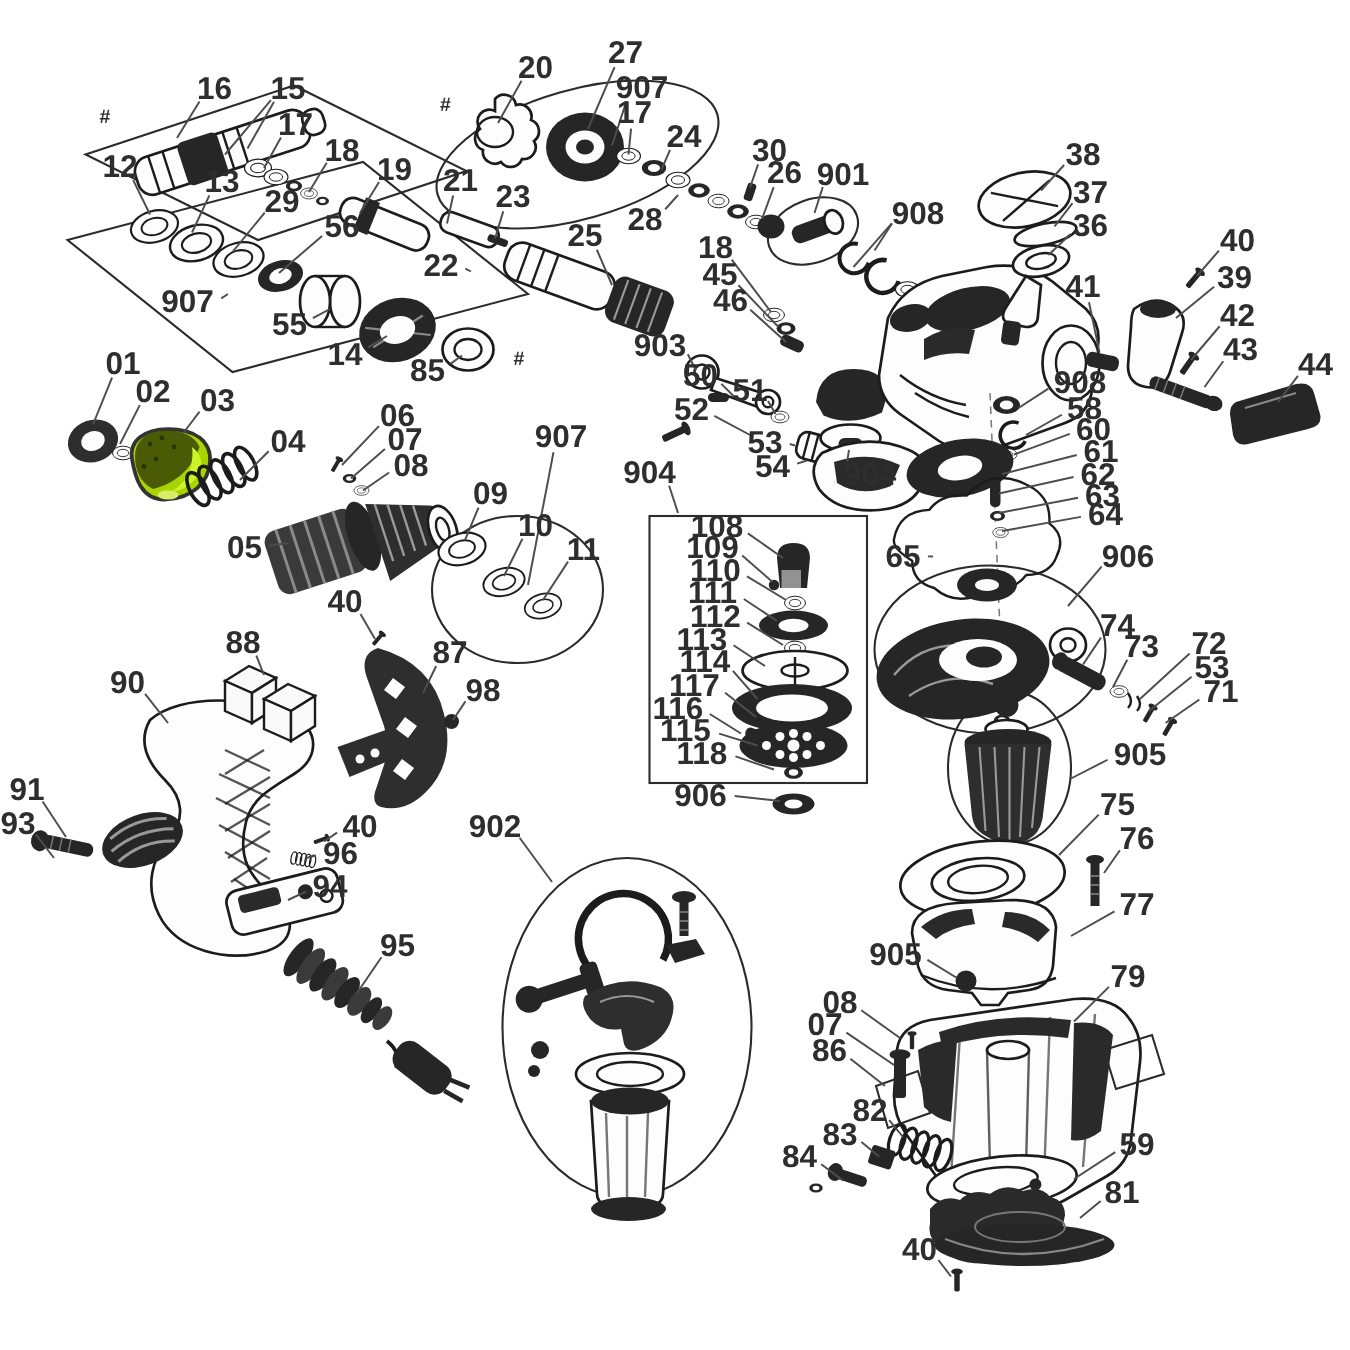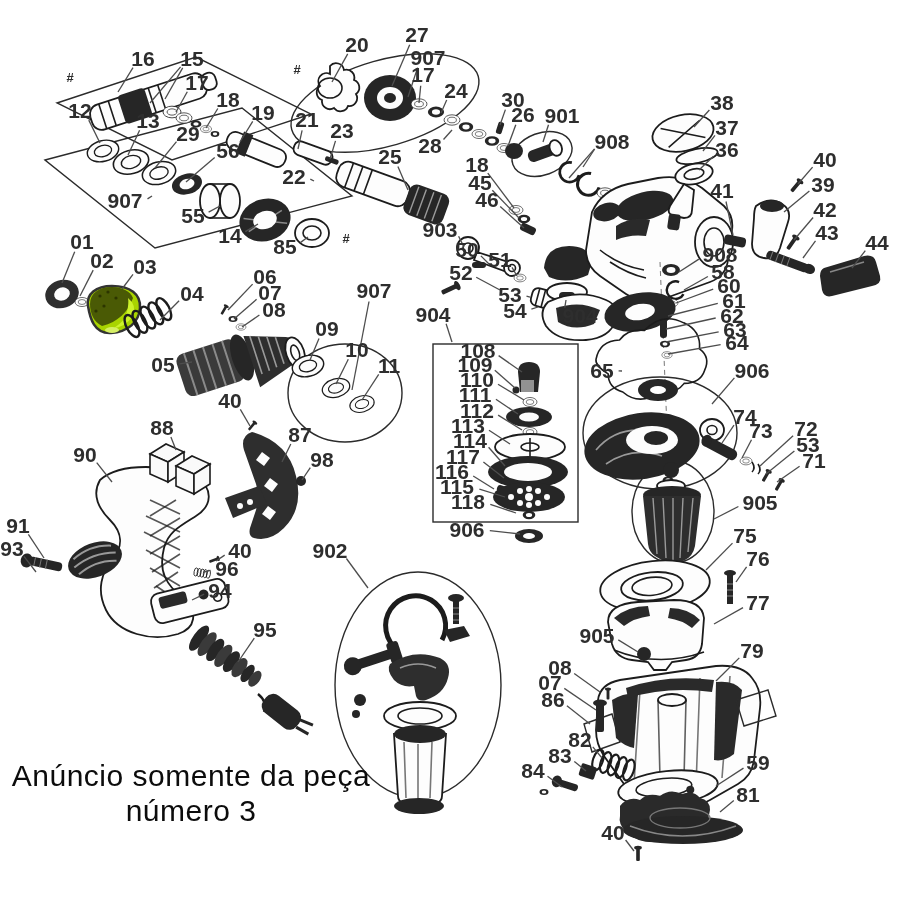--- a/index.html
+++ b/index.html
@@ -674,17 +674,13 @@
         <text x="533" y="778" text-anchor="middle" font-size="21" class="plbl">84</text>
         <text x="758" y="770" text-anchor="middle" font-size="21" class="plbl">59</text>
         <text x="748" y="802" text-anchor="middle" font-size="21" class="plbl">81</text>
         <text x="613" y="840" text-anchor="middle" font-size="21" class="plbl">40</text>
         <text x="70" y="82" text-anchor="middle" font-size="13" class="plbl">#</text>
         <text x="297" y="74" text-anchor="middle" font-size="13" class="plbl">#</text>
         <text x="346" y="243" text-anchor="middle" font-size="13" class="plbl">#</text>
       </g>
   </svg>
 
-  <div id="caption">
-    <div>Anúncio somente da peça</div>
-    <div>número 3</div>
-  </div>
 </div>
 
 </body></html>

